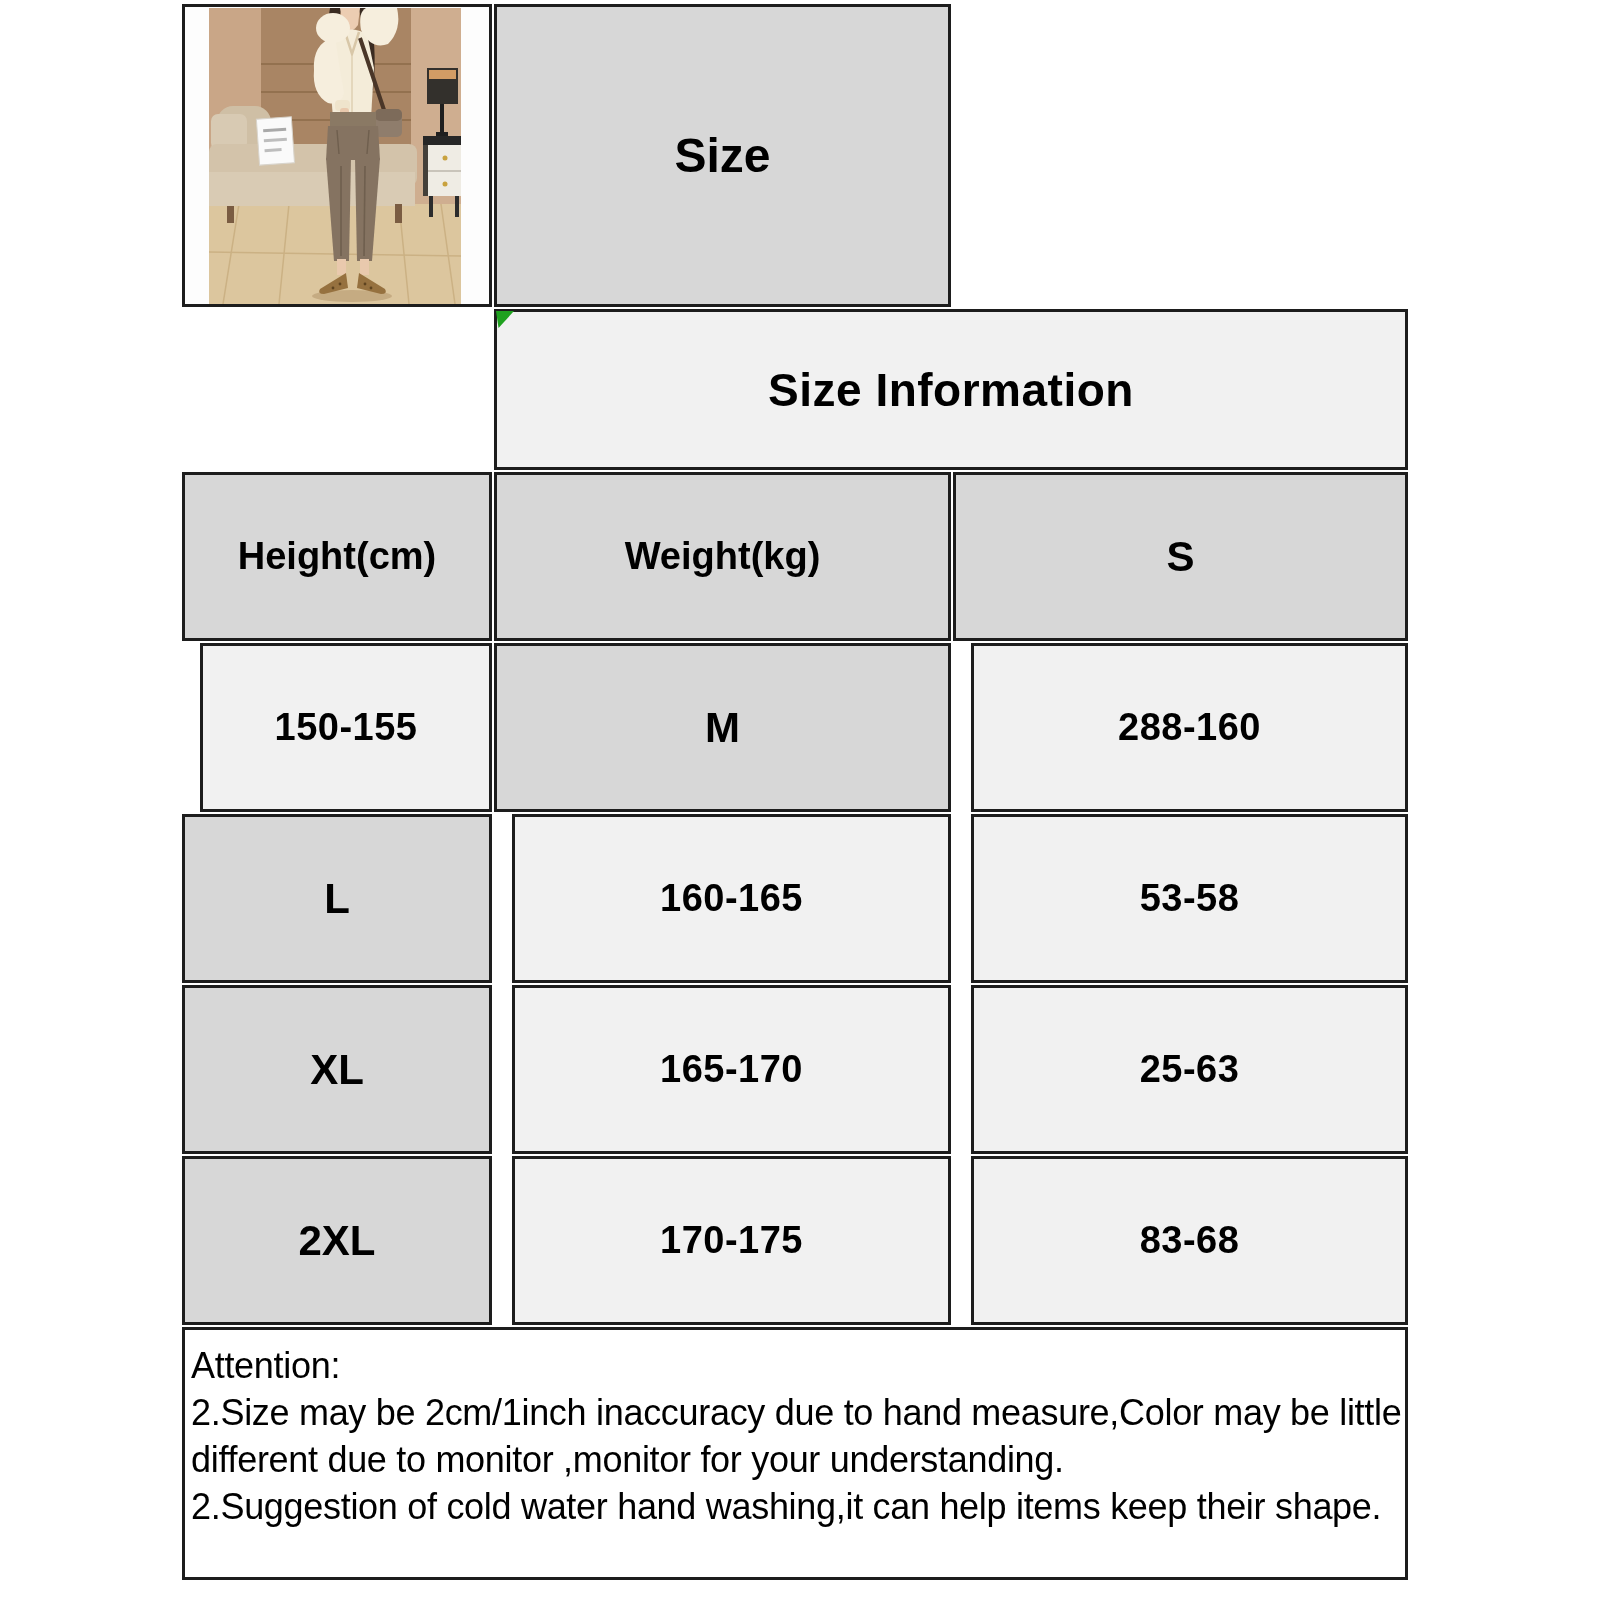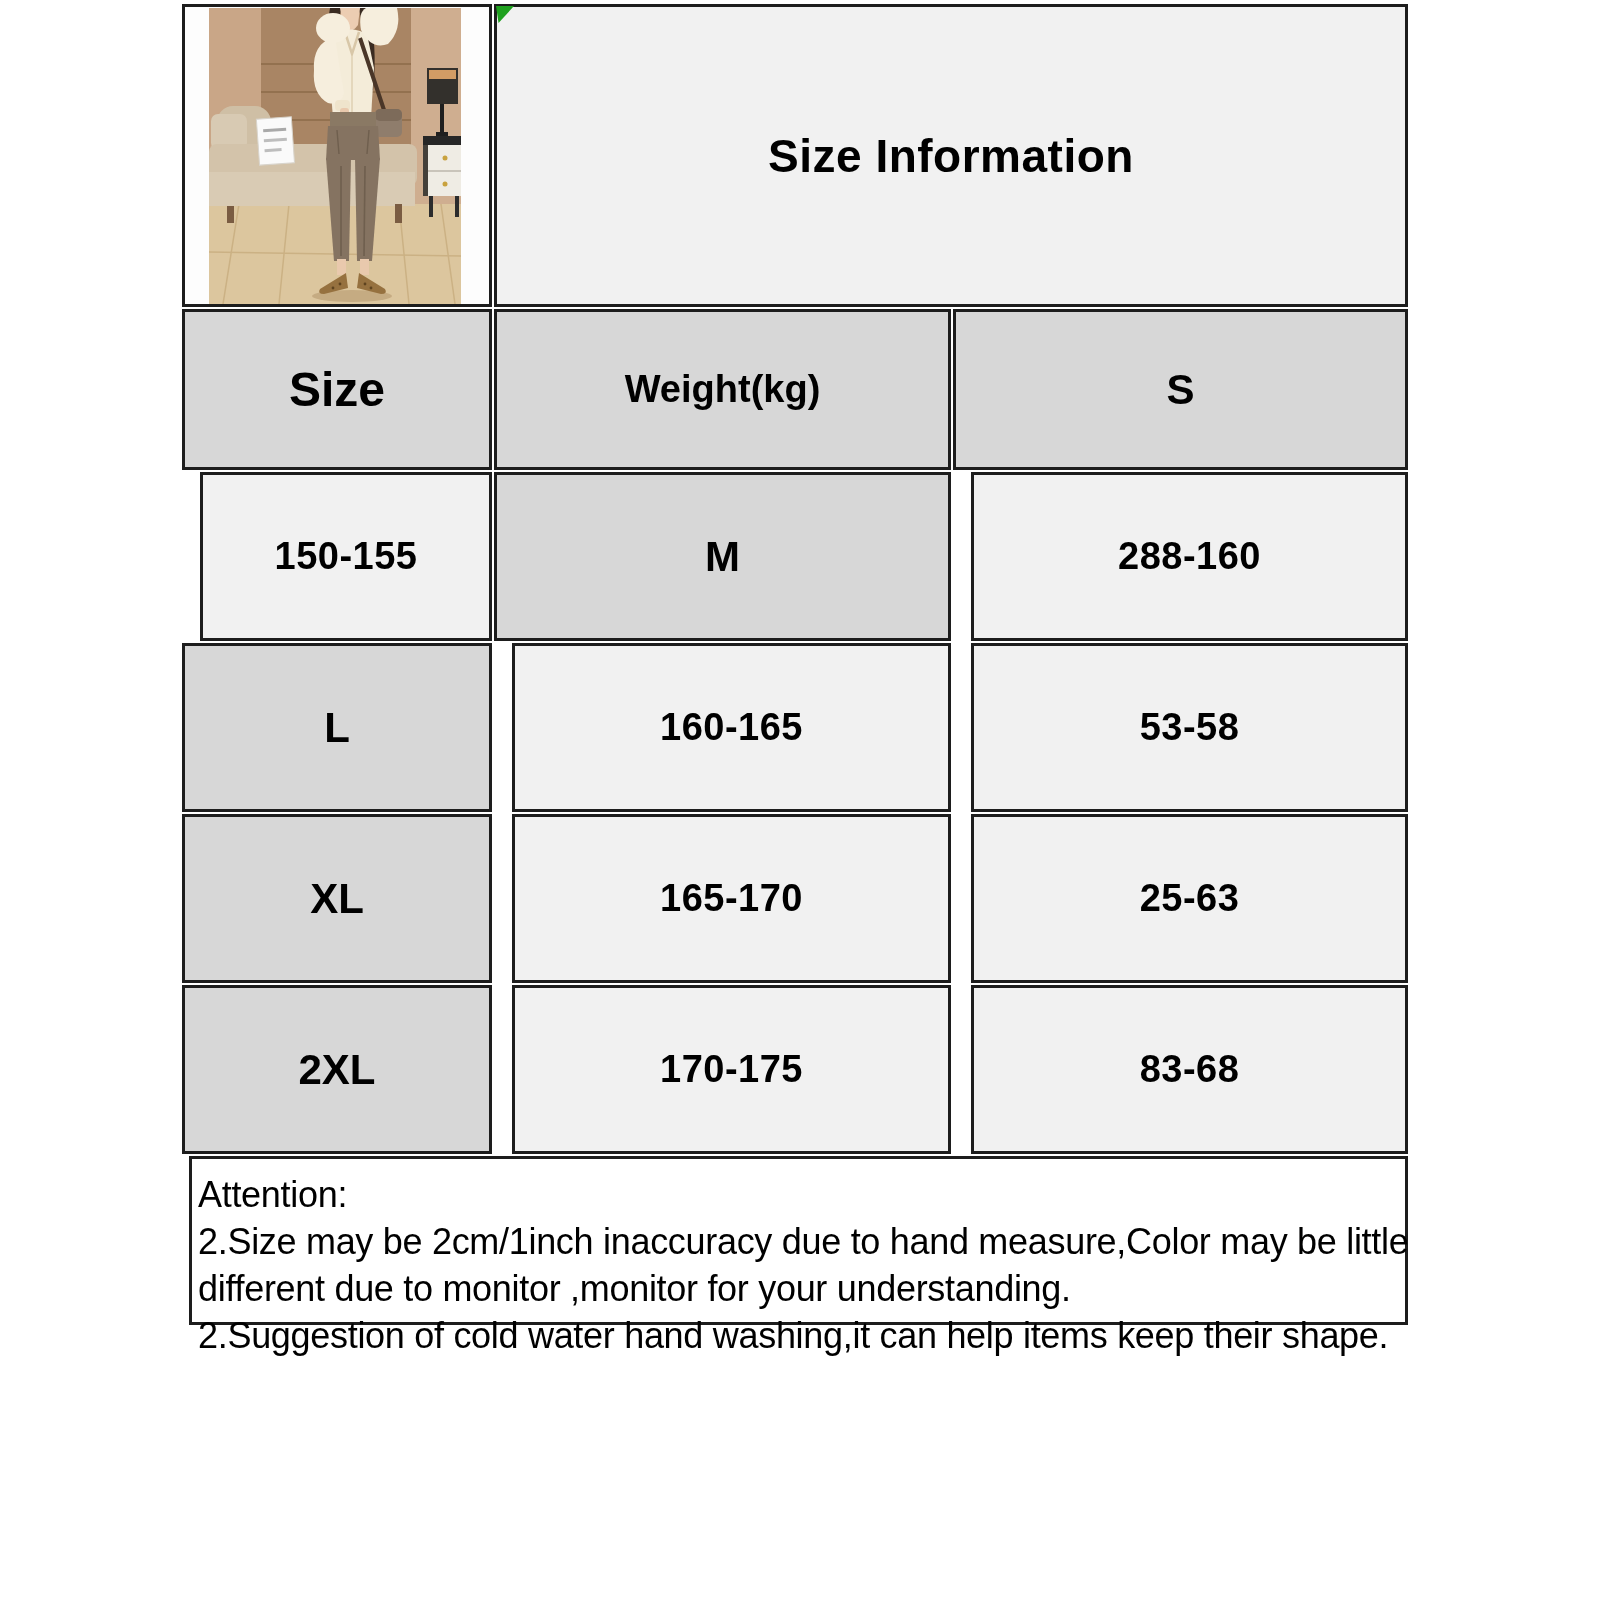--- a/index.html
+++ b/index.html
@@ -29,21 +29,20 @@
   }
   .gray{background:var(--header-bg,#d7d7d7);}
   .th{font-weight:700;font-size:38px;}
   .th-size{font-size:48px;}
   .row-label{font-weight:700;font-size:42px;}
   .val{font-weight:700;font-size:38px;letter-spacing:0.5px;margin-left:18px;}
   .attention{
     grid-column:1 / 4;background:var(--attention-bg,#ffffff);
     flex-direction:column;align-items:flex-start;justify-content:flex-start;
     padding:12px 10px 0 6px;
-    margin-left:7px;
   }
   .attention div{font-size:36px;line-height:47px;white-space:nowrap;letter-spacing:-0.3px;}
   svg{display:block;}
 </style>
 </head>
 <body>
 
 <div class="page">
   <div class="chart">
 
@@ -140,26 +139,27 @@
             <path d="M150 265 L176 281 Q179 286 172 286 L148 280 Z" fill="#96713f"></path>
             <circle cx="124" cy="280" r="1.4" fill="#5e431f"></circle>
             <circle cx="131" cy="276" r="1.4" fill="#5e431f"></circle>
             <circle cx="162" cy="280" r="1.4" fill="#5e431f"></circle>
             <circle cx="156" cy="276" r="1.4" fill="#5e431f"></circle>
           </g>
         </g>
       </svg>
     </div>
 
+    <div class="cell gray th th-size">Size</div>
+
     <div class="cell title-cell">
       <span class="flag"></span>
       <span class="title-text">Size Information</span>
     </div>
-
-    <div class="cell gray th th-size">Size</div>
+    <div class="cell gray th">Height(cm)</div>
     <div class="cell gray th">Weight(kg)</div>
 
     <div class="cell gray row-label">S</div>
     <div class="cell val">150-155</div>
 
     <div class="cell gray row-label">M</div>
     <div class="cell val">288-160</div>
 
     <div class="cell gray row-label">L</div>
     <div class="cell val">160-165</div>

